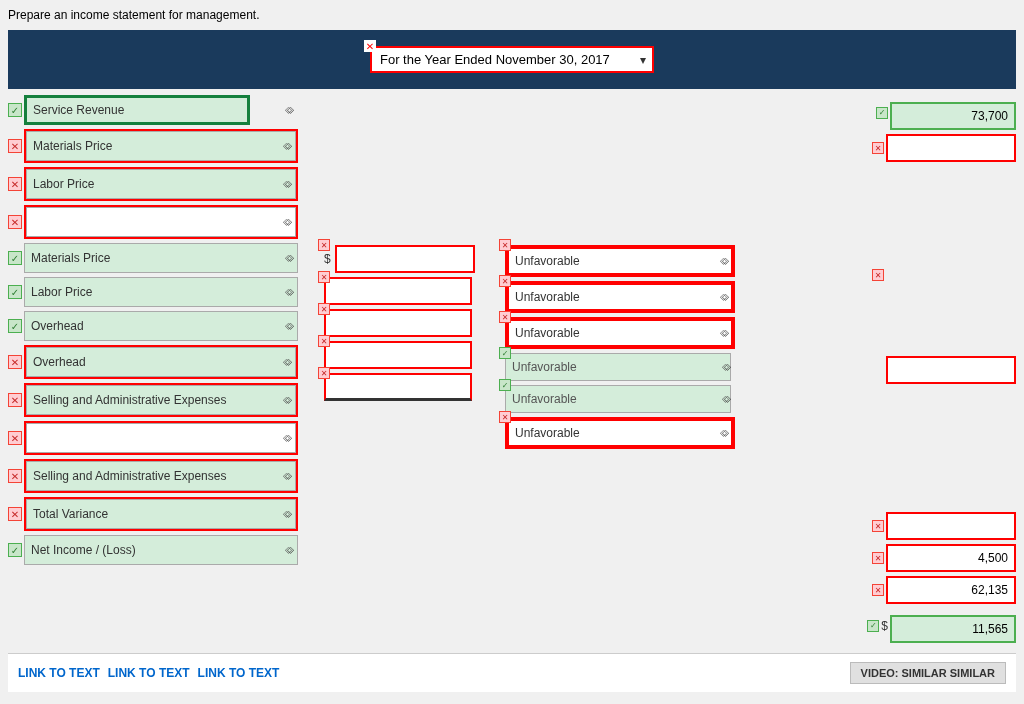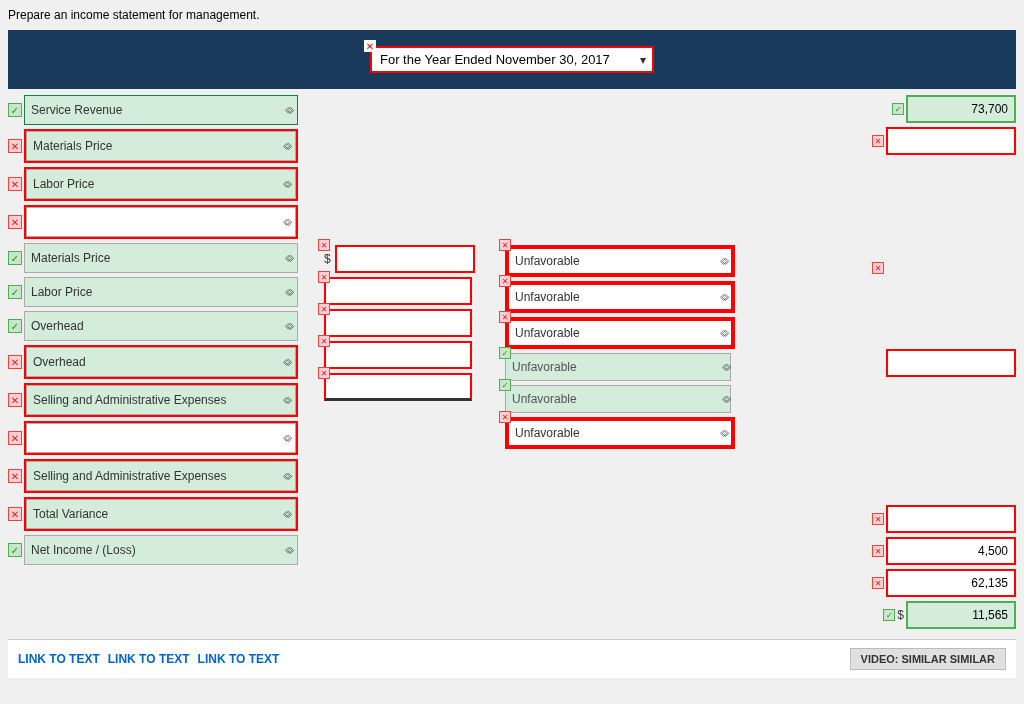--- a/index.html
+++ b/index.html
@@ -157,24 +157,25 @@
       font-size: 12px;
       width: 130px;
       height: 28px;
       background: white;
       text-align: right;
     }
     .right-value-green {
       border: 2px solid #4caf50;
       padding: 3px 6px;
       font-size: 12px;
-      width: 110px;
+      width: 126px;
       height: 28px;
       background: #d4edda;
       text-align: right;
+      margin-top: 7px;
     }
 
     .select-unfavorable {
       width: 220px;
       height: 28px;
       padding: 3px 20px 3px 6px;
       font-size: 12px;
       appearance: none;
       -webkit-appearance: none;
       background: white;
@@ -269,21 +270,21 @@
     </div>
   </div>
 
   <div style="display:flex; gap:6px; padding:6px 0; align-items:flex-start;">
 
     <div style="width:310px; flex-shrink:0;">
 
       <div class="row-item">
         <div class="checkbox-green">✓</div>
         <div class="select-wrapper" style="width:274px;">
-          <select class="select-green" style="border:1px solid #15803d; width:274px;">
+          <select class="select-green" style="border:3px solid #15803d; width:226px;">
             <option>Service Revenue</option>
           </select>
           <span class="select-arrow-div">⬦</span>
         </div>
       </div>
 
       <div class="row-item" style="margin-top:2px;">
         <div class="checkbox-red">✕</div>
         <div class="select-wrapper" style="width:274px; border:2px solid red;">
           <select class="select-green" style="width:270px;">

